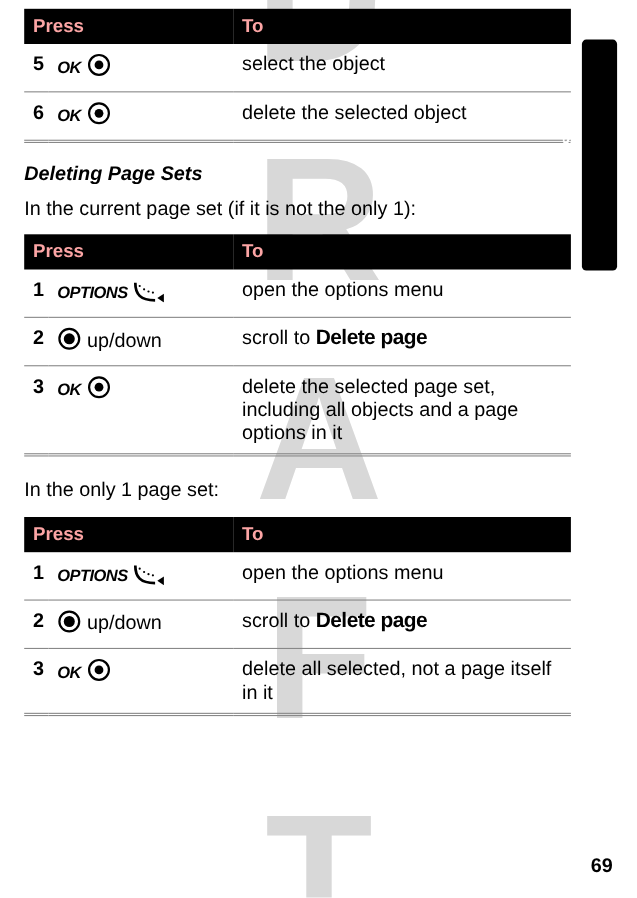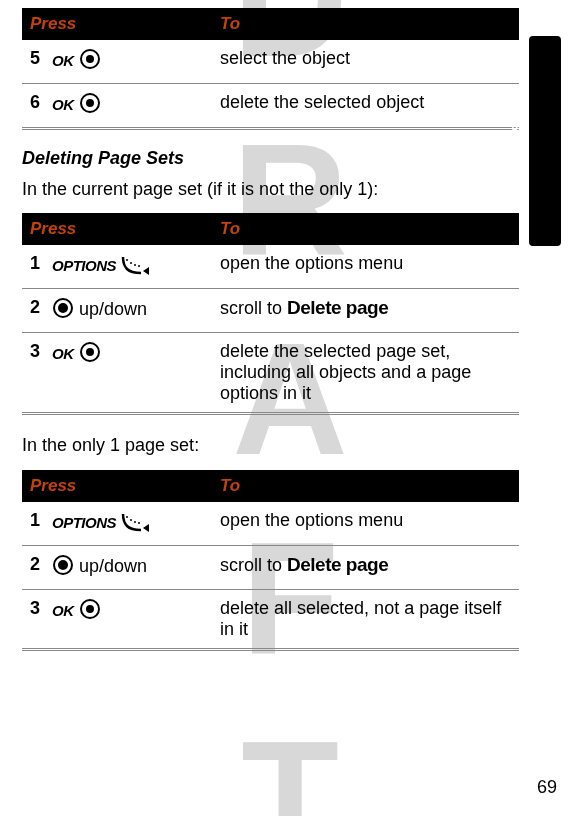--- a/index.html
+++ b/index.html
@@ -49,33 +49,32 @@
       font-weight: bold;
       font-size: 17px;
       transform: rotate(90deg);
       transform-origin: center;
       z-index: 3;
     }
     .page-num {
       position: absolute;
       right: 22px;
       bottom: 18px;
-      font-weight: normal;
+      font-weight: bold;
       font-size: 18px;
       z-index: 2;
     }
     .tbl {
       width: 100%;
       border-collapse: collapse;
       margin-bottom: 10px;
     }
     .tbl-head {
       background: black;
-      color: #c2410c;
-      font-style: italic;
+      color: #fca5a5;
     }
     .tbl-head td {
       padding: 6px 8px;
       font-weight: bold;
       font-size: 17px;
     }
     .tbl-row td {
       padding: 8px 4px 8px 8px;
       font-size: 18px;
       vertical-align: top;

